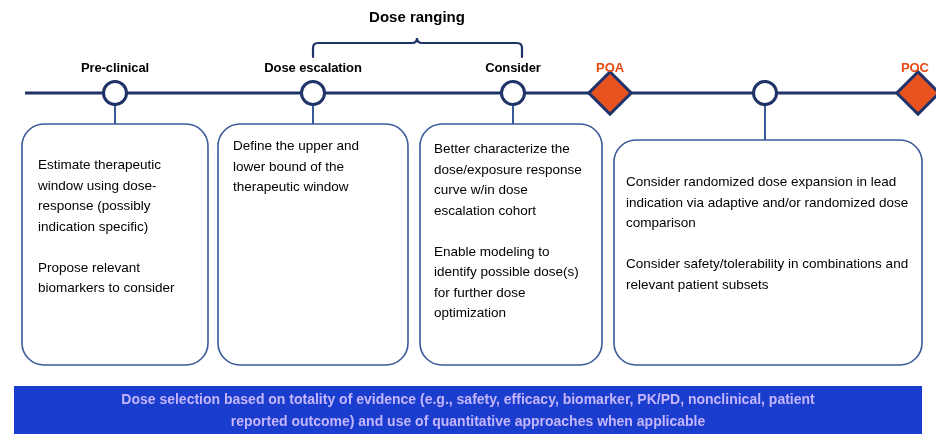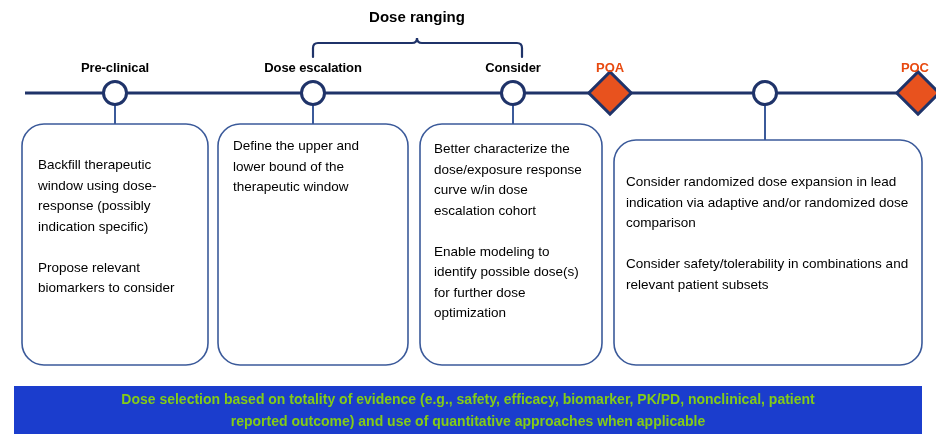--- a/index.html
+++ b/index.html
@@ -72,21 +72,21 @@
   }
 
   
   #summary-banner {
     position: absolute;
     left: 14px;
     top: 386px;
     width: 908px;
     height: 48px;
     background: #1B3DCD;
-    color: #84cc16;
+    color: #c4b5fd;
     font-size: 14px;
     font-weight: bold;
     line-height: 22px;
     text-align: center;
     display: flex;
     align-items: center;
     justify-content: center;
     box-sizing: border-box;
     padding: 0 20px;
   }
@@ -138,21 +138,21 @@
   <div class="phase-label" style="left:313px; top:60px;">Dose escalation</div>
 
   <div class="phase-label" style="left:513px; top:60px;">Consider</div>
 
   <div class="phase-label milestone" style="left:610px; top:60px;">POA</div>
 
 
   <div class="phase-label milestone clipped" style="left:901px; top:60px;">POC</div>
 
   <div class="detail-box" style="left:38px; top:155px; width:158px;">
-    <p>Backfill therapeutic window using dose-response (possibly indication specific)</p>
+    <p>Estimate therapeutic window using dose-response (possibly indication specific)</p>
     <p>Propose relevant biomarkers to consider</p>
   </div>
 
   <div class="detail-box" style="left:233px; top:136px; width:160px;">
     <p>Define the upper and lower bound of the therapeutic window</p>
   </div>
 
   <div class="detail-box" style="left:434px; top:139px; width:152px;">
     <p>Better characterize the dose/exposure response curve w/in dose escalation cohort</p>
     <p>Enable modeling to identify possible dose(s) for further dose optimization</p>

